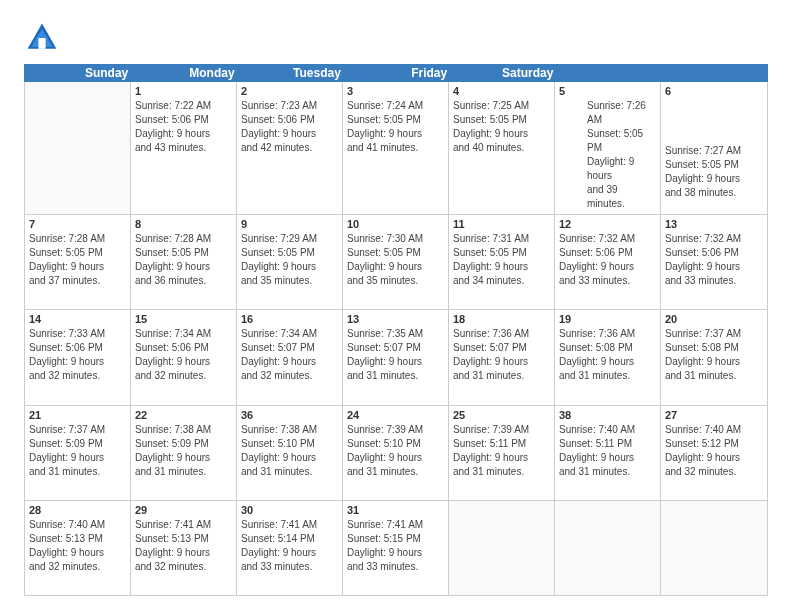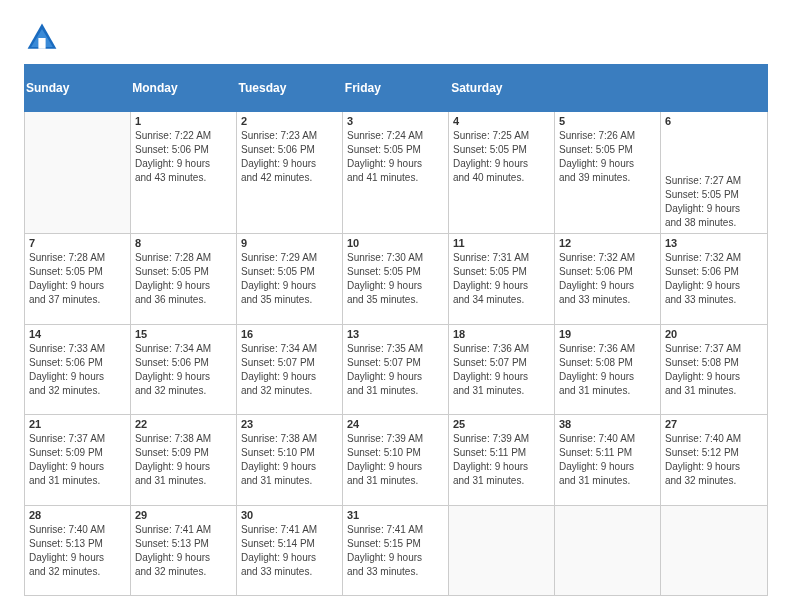--- a/index.html
+++ b/index.html
@@ -68,22 +68,22 @@
     }
     .cal-header {
       display: grid;
       grid-template-columns: repeat(7, 1fr);
       background: #3a7dbf;
     }
     .cal-header-cell {
       color: #fff;
       font-size: 12px;
       font-weight: bold;
-      text-align: left;
-      padding: 17px 2px;
+      text-align: right;
+      padding: 2px 2px;
     }
     .cal-body {
       flex: 1;
       display: flex;
       flex-direction: column;
       border-left: 1px solid #ccc;
       border-right: 1px solid #ccc;
       border-bottom: 1px solid #ccc;
     }
     .cal-week {
@@ -177,21 +177,21 @@
           </div>
           <div class="cal-cell">
             <div class="day-num">4</div>
             <div class="day-info" style="white-space: pre-line;">Sunrise: 7:25 AM
 Sunset: 5:05 PM
 Daylight: 9 hours
 and 40 minutes.</div>
           </div>
           <div class="cal-cell">
             <div class="day-num">5</div>
-            <div class="day-info" style="white-space: pre-line;">Sunrise: 7:26 AM
+            <div class="day-info" style="white-space: pre-line; margin-left: 28px;">Sunrise: 7:26 AM
 Sunset: 5:05 PM
 Daylight: 9 hours
 and 39 minutes.</div>
           </div>
           <div class="cal-cell">
             <div class="day-num">6</div>
             <div class="day-info" style="white-space: pre-line; margin-top: 45px;">Sunrise: 7:27 AM
 Sunset: 5:05 PM
 Daylight: 9 hours
 and 38 minutes.</div>
@@ -308,21 +308,21 @@
 and 31 minutes.</div>
           </div>
           <div class="cal-cell">
             <div class="day-num">22</div>
             <div class="day-info" style="white-space: pre-line;">Sunrise: 7:38 AM
 Sunset: 5:09 PM
 Daylight: 9 hours
 and 31 minutes.</div>
           </div>
           <div class="cal-cell">
-            <div class="day-num">23</div>
+            <div class="day-num">36</div>
             <div class="day-info" style="white-space: pre-line;">Sunrise: 7:38 AM
 Sunset: 5:10 PM
 Daylight: 9 hours
 and 31 minutes.</div>
           </div>
           <div class="cal-cell">
             <div class="day-num">24</div>
             <div class="day-info" style="white-space: pre-line;">Sunrise: 7:39 AM
 Sunset: 5:10 PM
 Daylight: 9 hours

